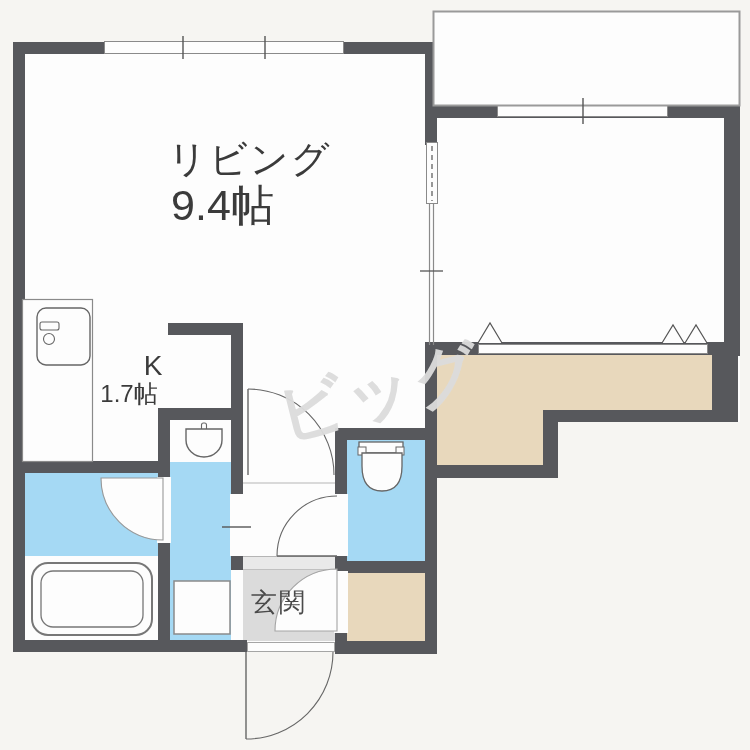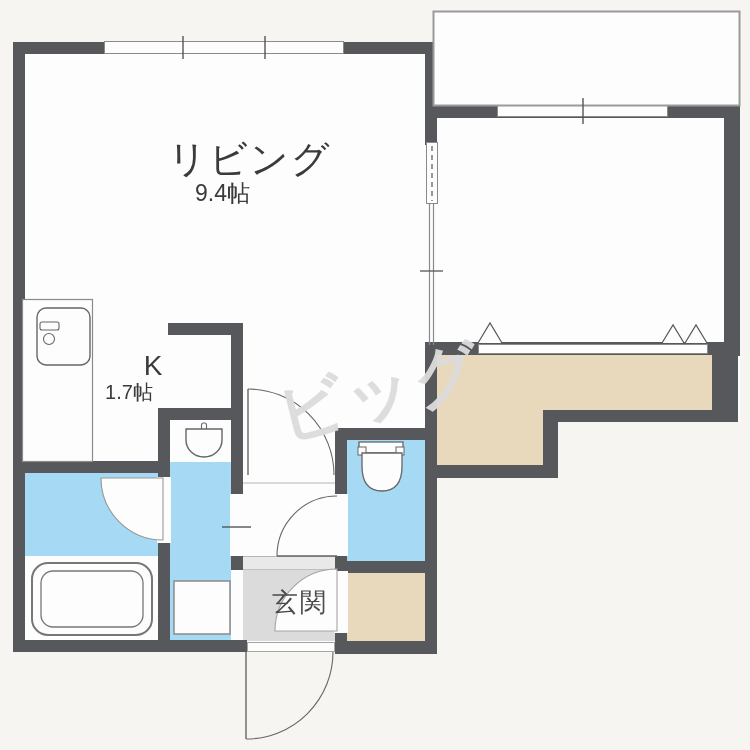--- a/index.html
+++ b/index.html
@@ -14,23 +14,23 @@
   .base{background:var(--interior,#fdfdfd);}
   .wall{position:absolute;background:var(--wall,#57585c);}
   .gap{position:absolute;background:var(--interior,#fdfdfd);border:1px solid #8a8a8a;box-sizing:border-box;}
   .gap.noborder{border:none;}
   svg.overlay{position:absolute;left:0;top:0;z-index:30;}
   .label{
     position:absolute;z-index:40;color:var(--label,#3b3b3b);
     text-align:center;line-height:1.12;white-space:nowrap;
   }
   .label .big{font-size:38px;letter-spacing:2px;margin-left:48px;}
-  .label .num{font-size:23px;}
+  .label .num{font-size:43px;}
   .label.kitchen .big{font-size:28px;letter-spacing:0;}
-  .label.kitchen .num{font-size:20px;}
+  .label.kitchen .num{font-size:24px;}
   .label.genkan{font-size:26px;letter-spacing:2px;}
   #watermark{
     position:absolute;left:240px;top:332px;width:280px;height:120px;
     z-index:50;display:flex;align-items:center;justify-content:center;
     transform:rotate(-14deg);
     font-size:66px;font-weight:bold;letter-spacing:2px;
     color:var(--watermark,#dcdcdc);opacity:.95;pointer-events:none;
   }
 </style>
 </head>
@@ -173,17 +173,17 @@
   <div class="label" style="left:120px;top:138px;width:205px;">
     <div class="big">リビング</div>
     <div class="num">9.4帖</div>
   </div>
   <div class="label" style="left:490px;top:182px;width:180px;">
   </div>
   <div class="label kitchen" style="left:95px;top:350px;width:68px;">
     <div class="big">K</div>
     <div class="num">1.7帖</div>
   </div>
-  <div class="label genkan" style="left:268px;top:588px;width:64px;color:#4a4a4a;">玄関</div>
+  <div class="label genkan" style="left:247px;top:588px;width:64px;color:#4a4a4a;">玄関</div>
 
   <div id="watermark">ビッグ</div>
 
 </div>
 
 </body></html>

